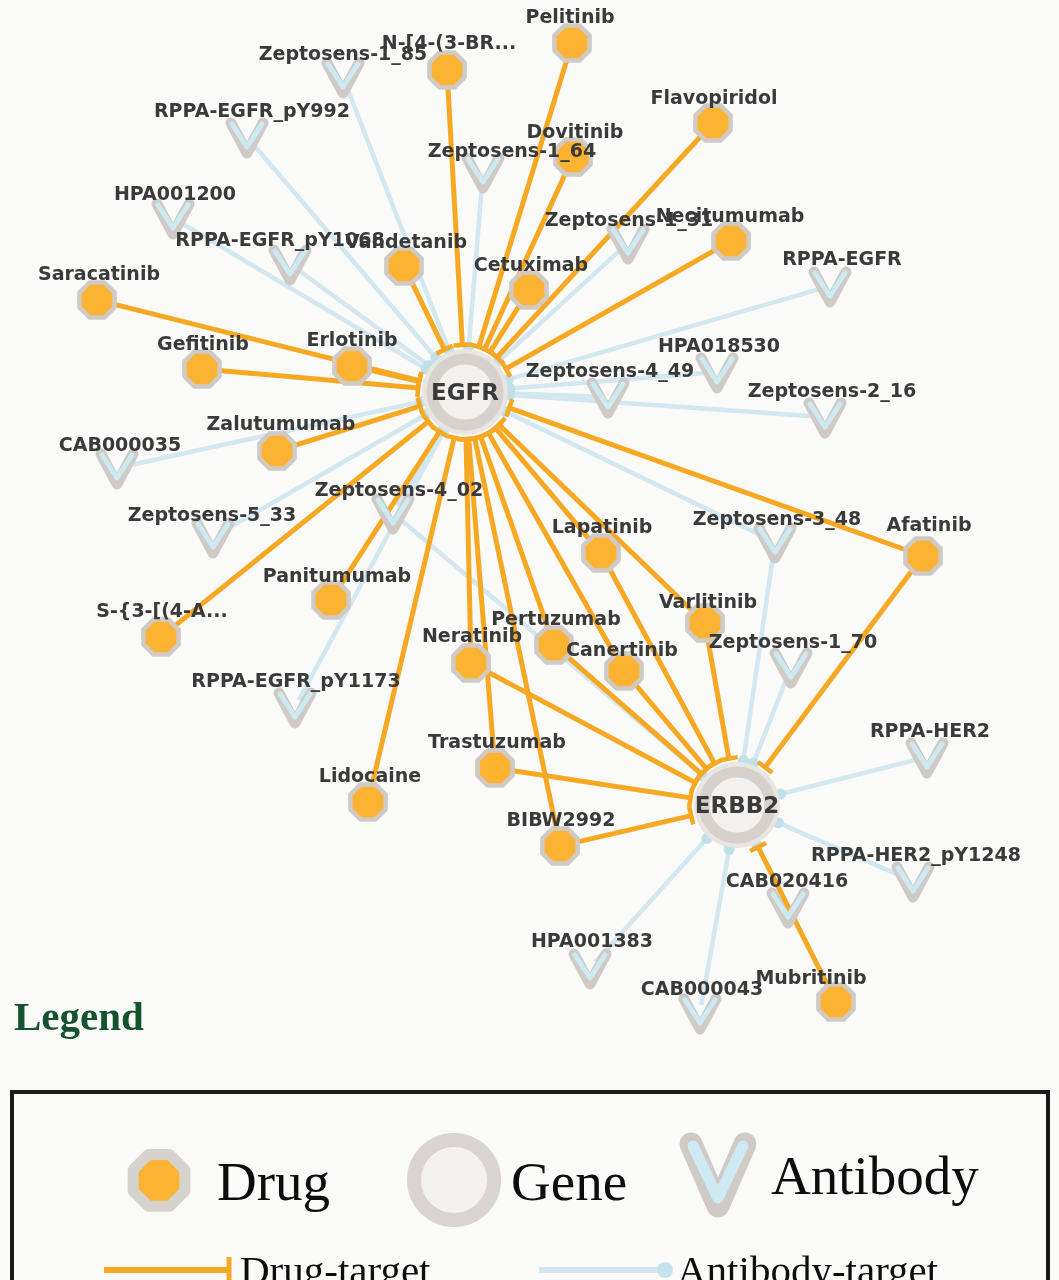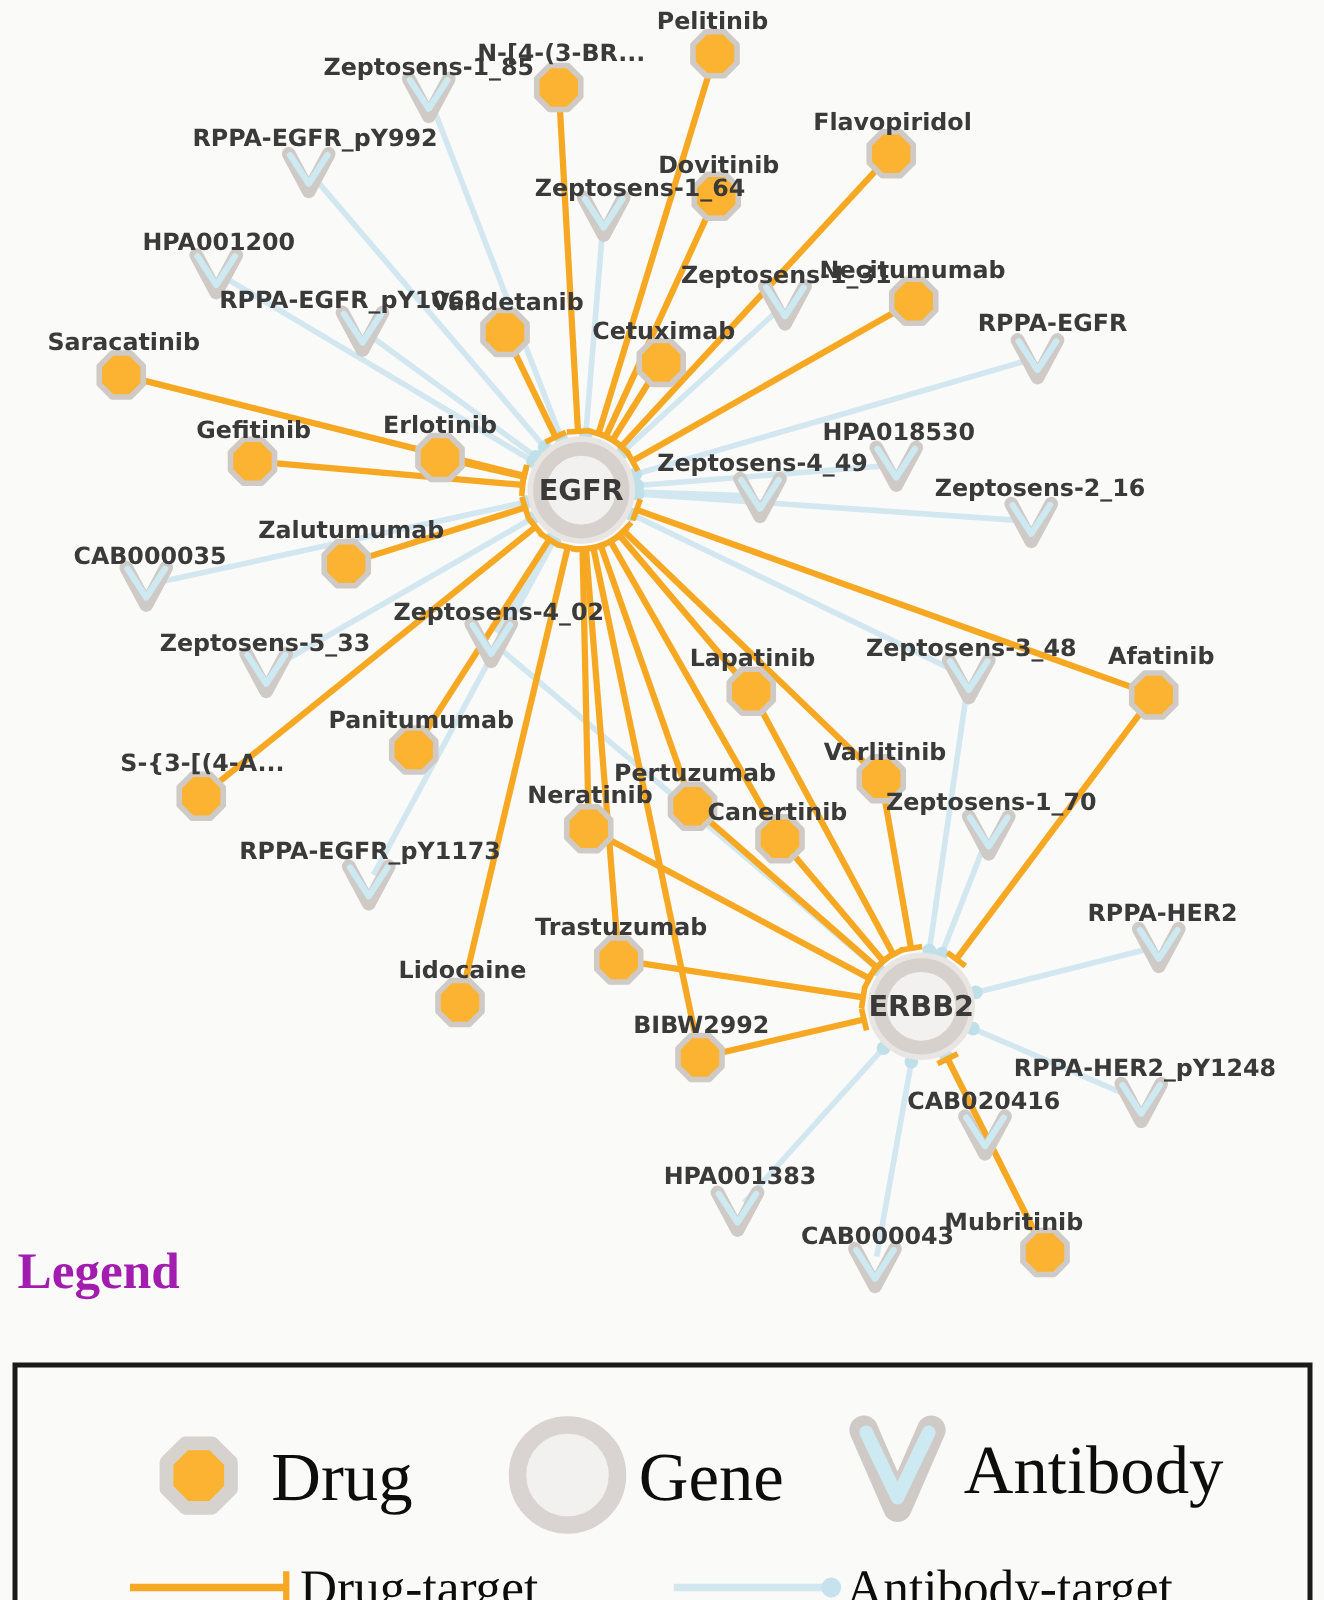--- a/index.html
+++ b/index.html
@@ -1,21 +1,21 @@
 <!DOCTYPE html>
 <html><head>
 <meta charset="utf-8">
 <style>
   html,body{margin:0;padding:0;background:#FAFAF9;}
   .stage{position:relative;width:1059px;height:1280px;background:#FAFAF9;overflow:hidden;
          font-family:"DejaVu Sans",sans-serif;}
   #net{position:absolute;left:0;top:0;}
   #net text{font-family:"DejaVu Sans",sans-serif;font-weight:bold;fill:#3A3A3A;}
   .legend-title{position:absolute;left:14px;top:992px;font-family:"Liberation Serif",serif;
-                font-weight:bold;font-size:41px;color:#a21caf;}
+                font-weight:bold;font-size:41px;color:#14532d;}
   .legend-box{position:absolute;left:10px;top:1046px;width:1032px;height:212px;
               border:4px solid #1a1a1a;background:#FAFAF9;margin-top:44px;}
   .legend-box svg{position:absolute;left:0;top:0;}
   .legend-box text{font-family:"Liberation Serif",serif;fill:#0d0d0d;}
   .row1-label{font-size:55px;}
   .row2-label{font-size:41px;}
 </style>
 </head>
 <body>
 

